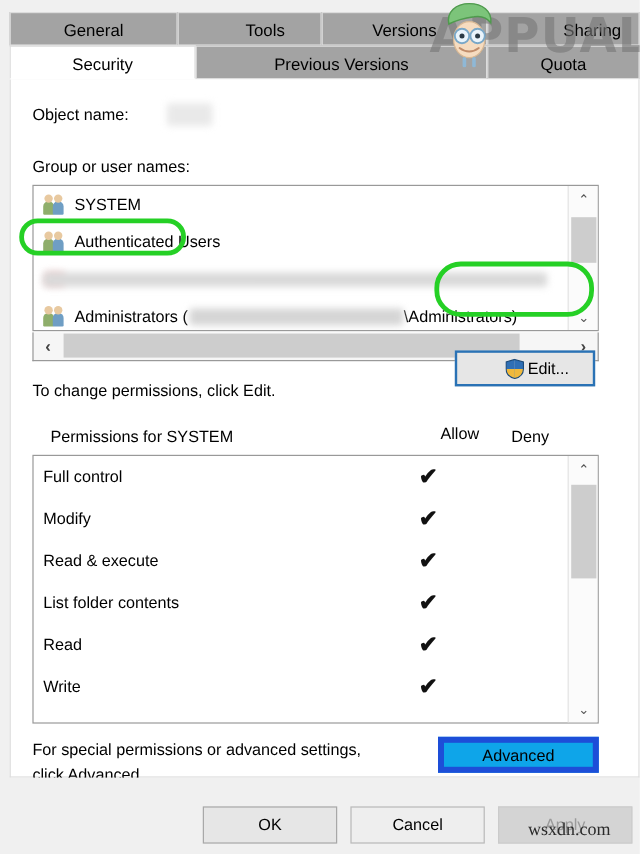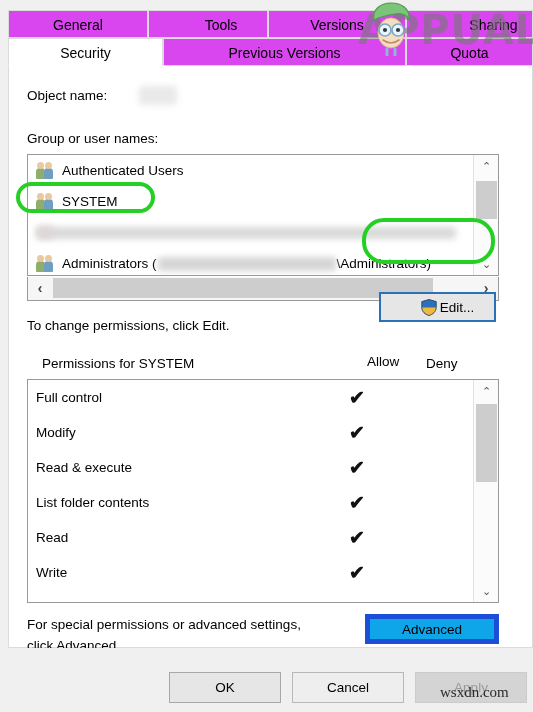--- a/index.html
+++ b/index.html
@@ -40,21 +40,21 @@
   }
   .tabrow.row1 { top: 0; }
   .tabrow.row2 { top: 28px; }
 
   .tab {
     position: absolute;
     top: 0;
     height: 28px;
     line-height: 28px;
     text-align: center;
-    background: #d946ef;
+    background: #a3a3a3;
     border: 1px solid #dcdcdc;
     border-bottom: 1px solid #dcdcdc;
     box-sizing: border-box;
     font-size: 14px;
     color: #000;
     white-space: nowrap;
     overflow: hidden;
   }
   .tab.active {
     background: #ffffff;
@@ -422,31 +422,31 @@
     <div class="userlist">
       <div class="ul-rows">
 
         <div class="ul-row">
           <span class="grp-icon">
             <span class="p back"></span>
               <span class="h back"></span>
             <span class="p front"></span>
               <span class="h front"></span>
           </span>
-          <span class="rowtext">Authenticated Users</span>
+          <span class="rowtext">SYSTEM</span>
         </div>
 
         <div class="ul-row">
           <span class="grp-icon">
             <span class="p back"></span>
               <span class="h back"></span>
             <span class="p front"></span>
               <span class="h front"></span>
           </span>
-          <span class="rowtext">SYSTEM</span>
+          <span class="rowtext">Authenticated Users</span>
         </div>
 
         <div class="ul-row row-blurred">
           <span class="pinkdot"></span>
           <span class="blurbar"></span>
         </div>
 
         <div class="ul-row">
           <span class="grp-icon">
             <span class="p back"></span>

